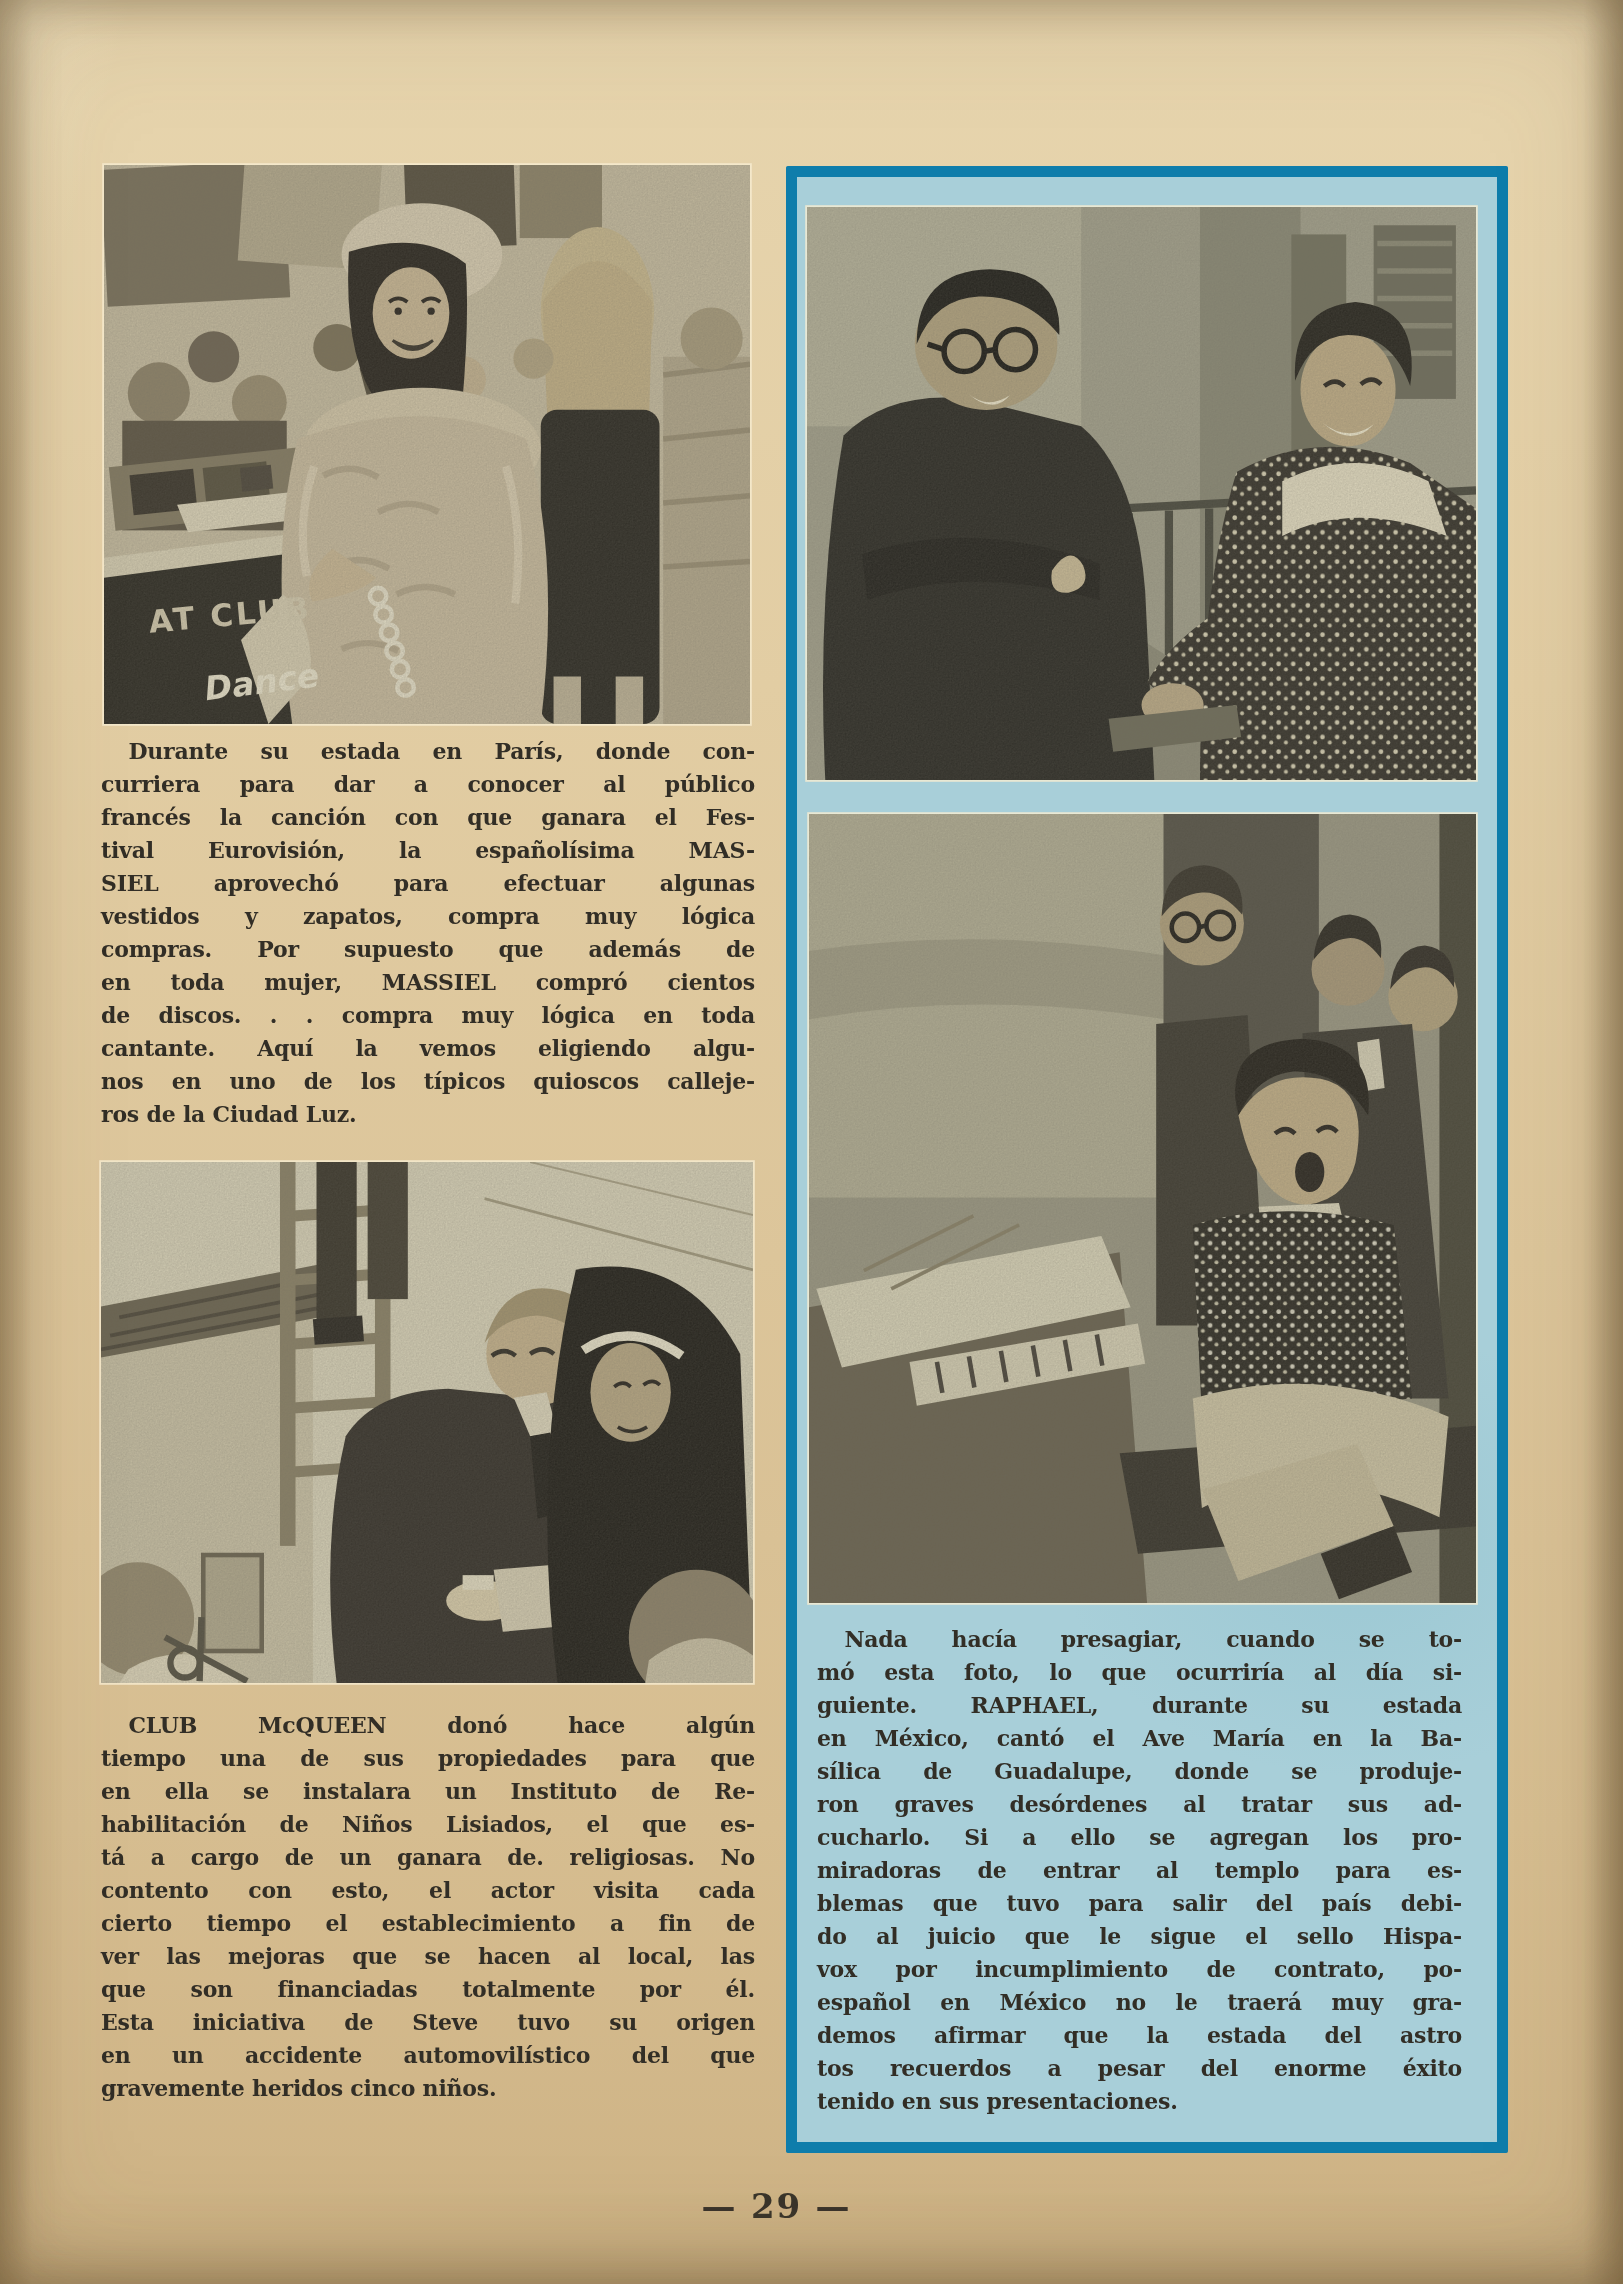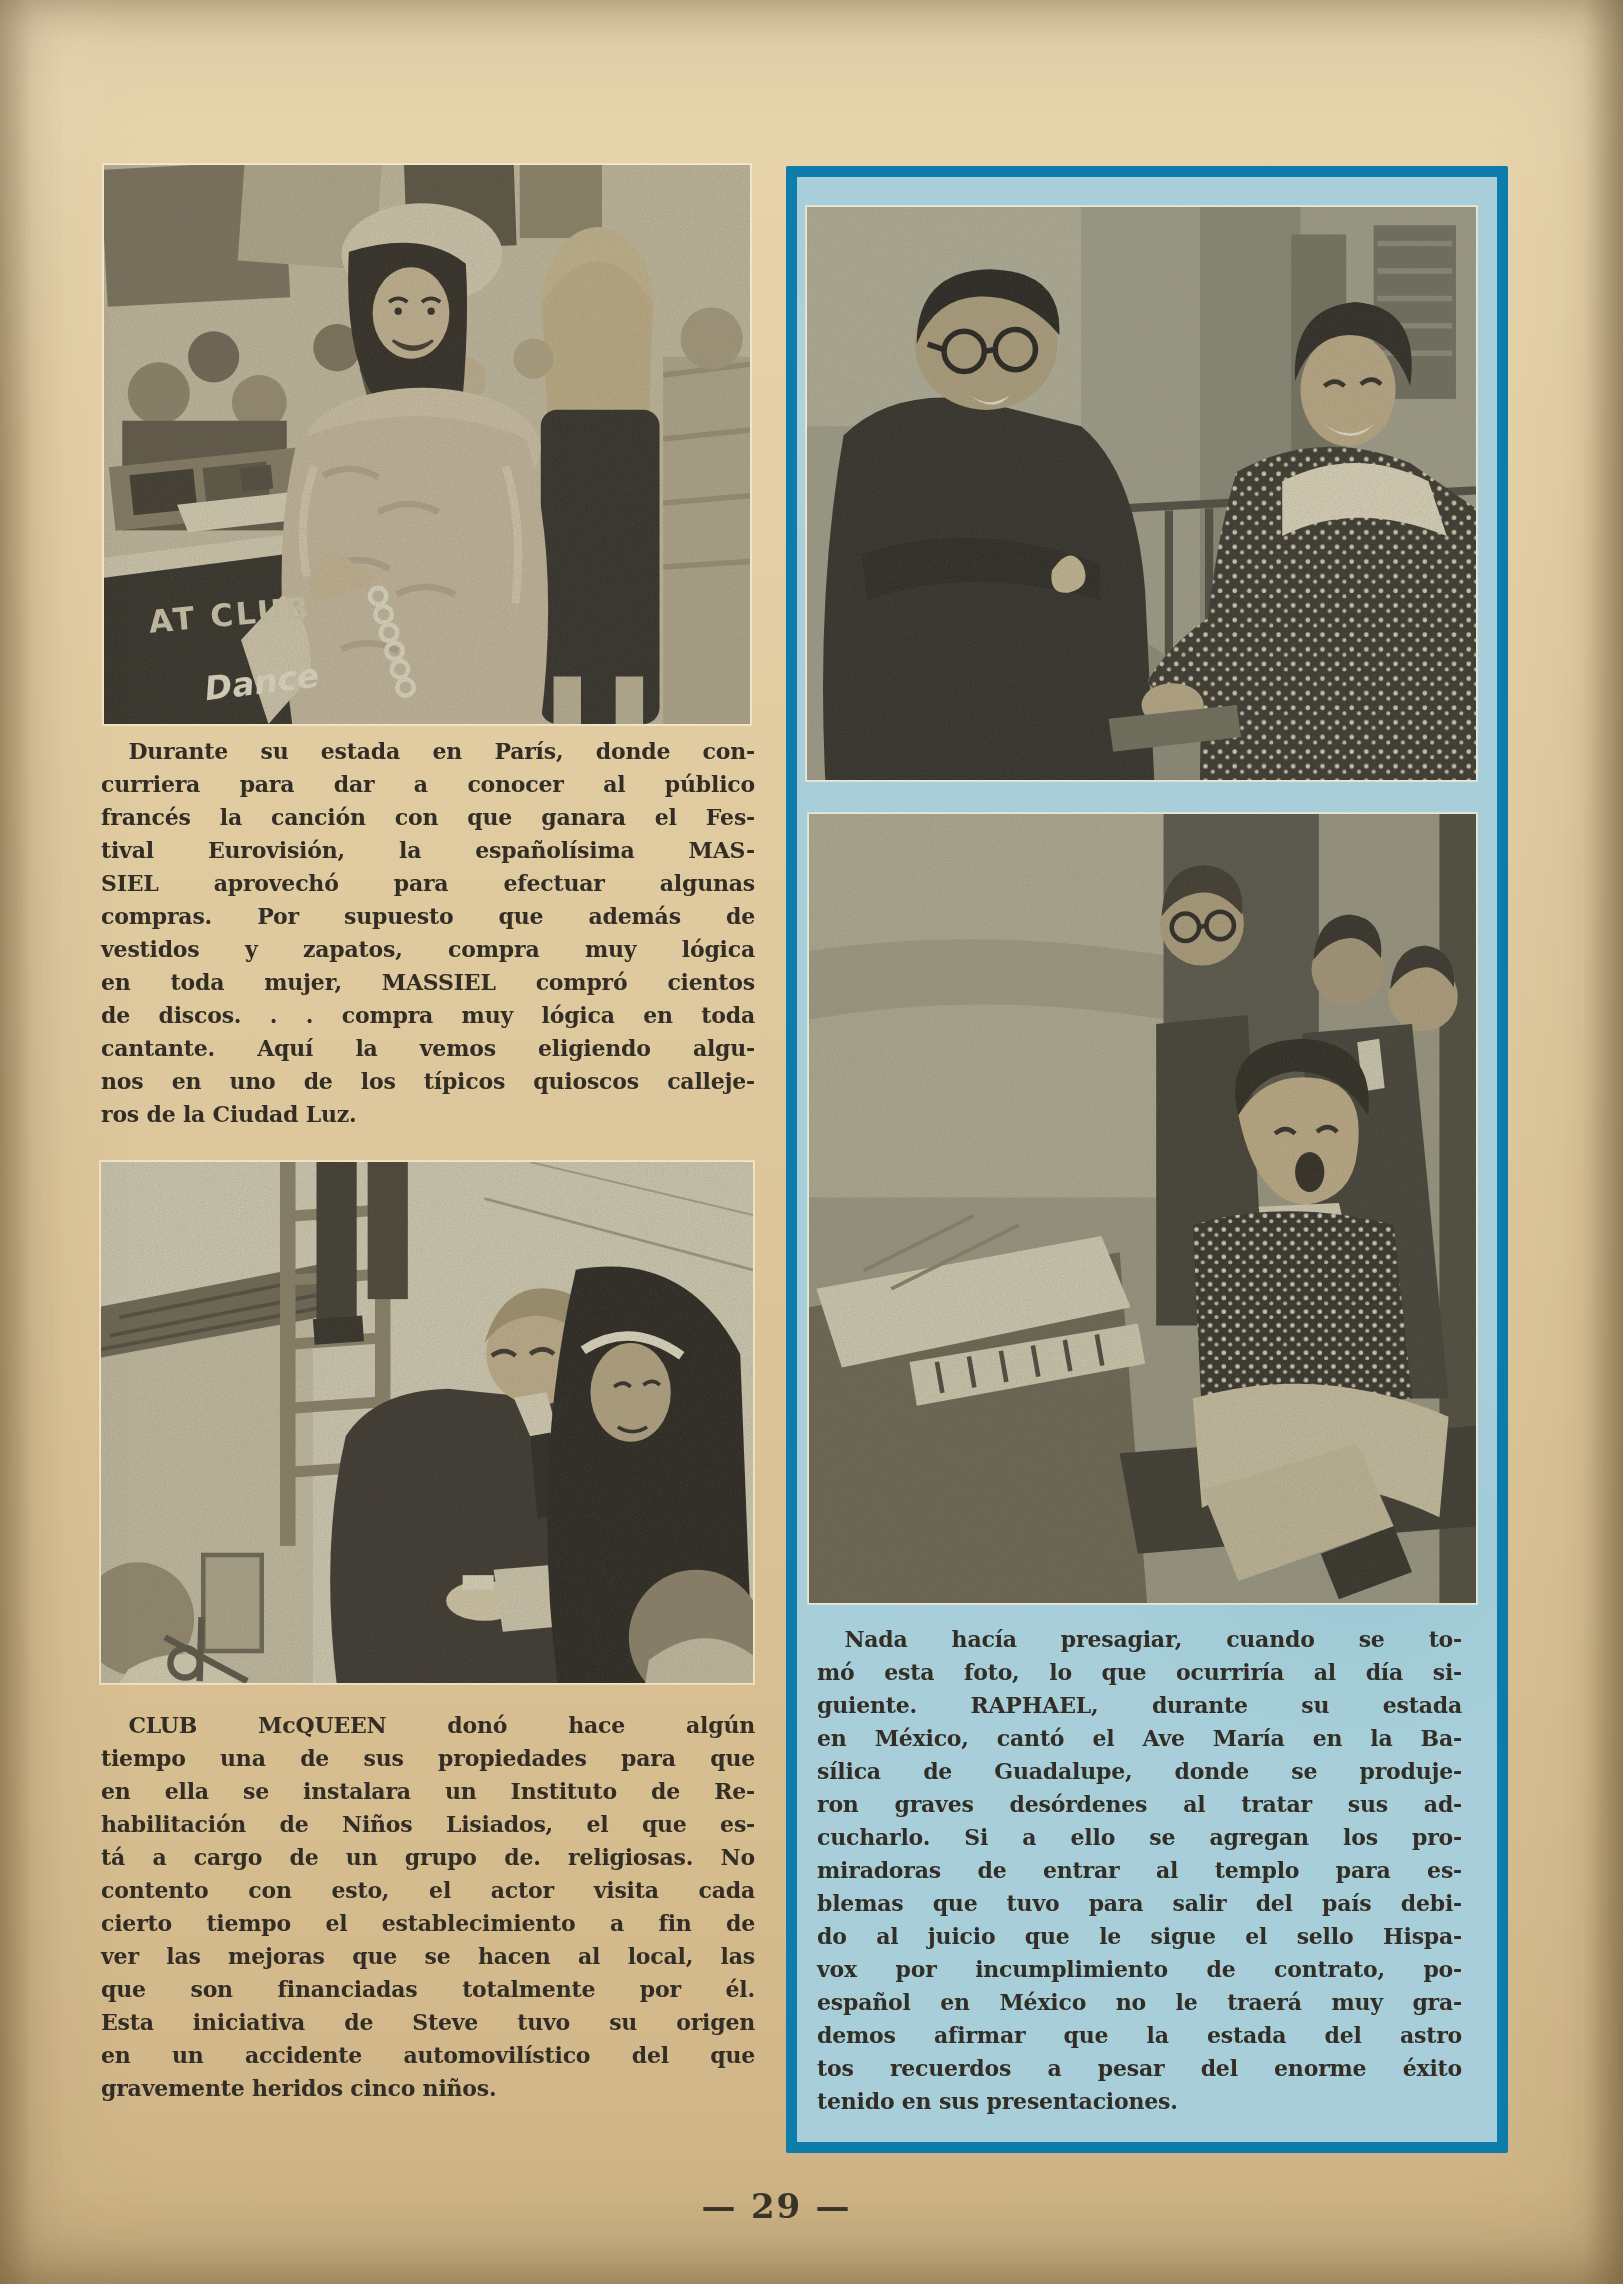--- a/index.html
+++ b/index.html
@@ -116,22 +116,22 @@
       <rect width="707" height="612" fill="transparent" filter="url(#gA)" opacity=".30"></rect>
     </svg>
   </div>
 
   <div class="para" style="left:101px;top:735px;width:654px;">
       <div class="tline">Durante su estada en París, donde con-</div>
       <div class="tline">curriera para dar a conocer al público</div>
       <div class="tline">francés la canción con que ganara el Fes-</div>
       <div class="tline">tival Eurovisión, la españolísima MAS-</div>
       <div class="tline">SIEL aprovechó para efectuar algunas</div>
+      <div class="tline">vestidos y zapatos, compra muy lógica</div>
       <div class="tline">compras. Por supuesto que además de</div>
-      <div class="tline">vestidos y zapatos, compra muy lógica</div>
       <div class="tline">en toda mujer, MASSIEL compró cientos</div>
       <div class="tline">de discos. . .  compra muy lógica en toda</div>
       <div class="tline">cantante. Aquí la vemos eligiendo algu-</div>
       <div class="tline">nos en uno de los típicos quioscos calleje-</div>
       <div class="tline">ros de la Ciudad Luz.</div>
     </div>
 
   <div class="photo" style="left:101px;top:1162px;width:652px;height:521px;">
     <svg viewBox="0 0 714 570" preserveAspectRatio="none">
       <defs>
@@ -190,21 +190,21 @@
       </g>
       <rect width="714" height="570" fill="transparent" filter="url(#gB)" opacity=".30"></rect>
     </svg>
   </div>
 
   <div class="para" style="left:101px;top:1709px;width:654px;">
       <div class="tline">CLUB McQUEEN donó hace algún</div>
       <div class="tline">tiempo una de sus propiedades para que</div>
       <div class="tline">en ella se instalara un Instituto de Re-</div>
       <div class="tline">habilitación de Niños Lisiados, el que es-</div>
-      <div class="tline">tá a cargo de un grupo de. religiosas. No</div>
+      <div class="tline">tá a cargo de un ganara de. religiosas. No</div>
       <div class="tline">contento con esto, el actor visita cada</div>
       <div class="tline">cierto tiempo el establecimiento a fin de</div>
       <div class="tline">ver las mejoras que se hacen al local, las</div>
       <div class="tline">que son financiadas totalmente por él.</div>
       <div class="tline">Esta iniciativa de Steve tuvo su origen</div>
       <div class="tline">en un accidente automovilístico del que</div>
       <div class="tline">gravemente heridos cinco niños.</div>
     </div>
 
   <div class="panel"></div>

